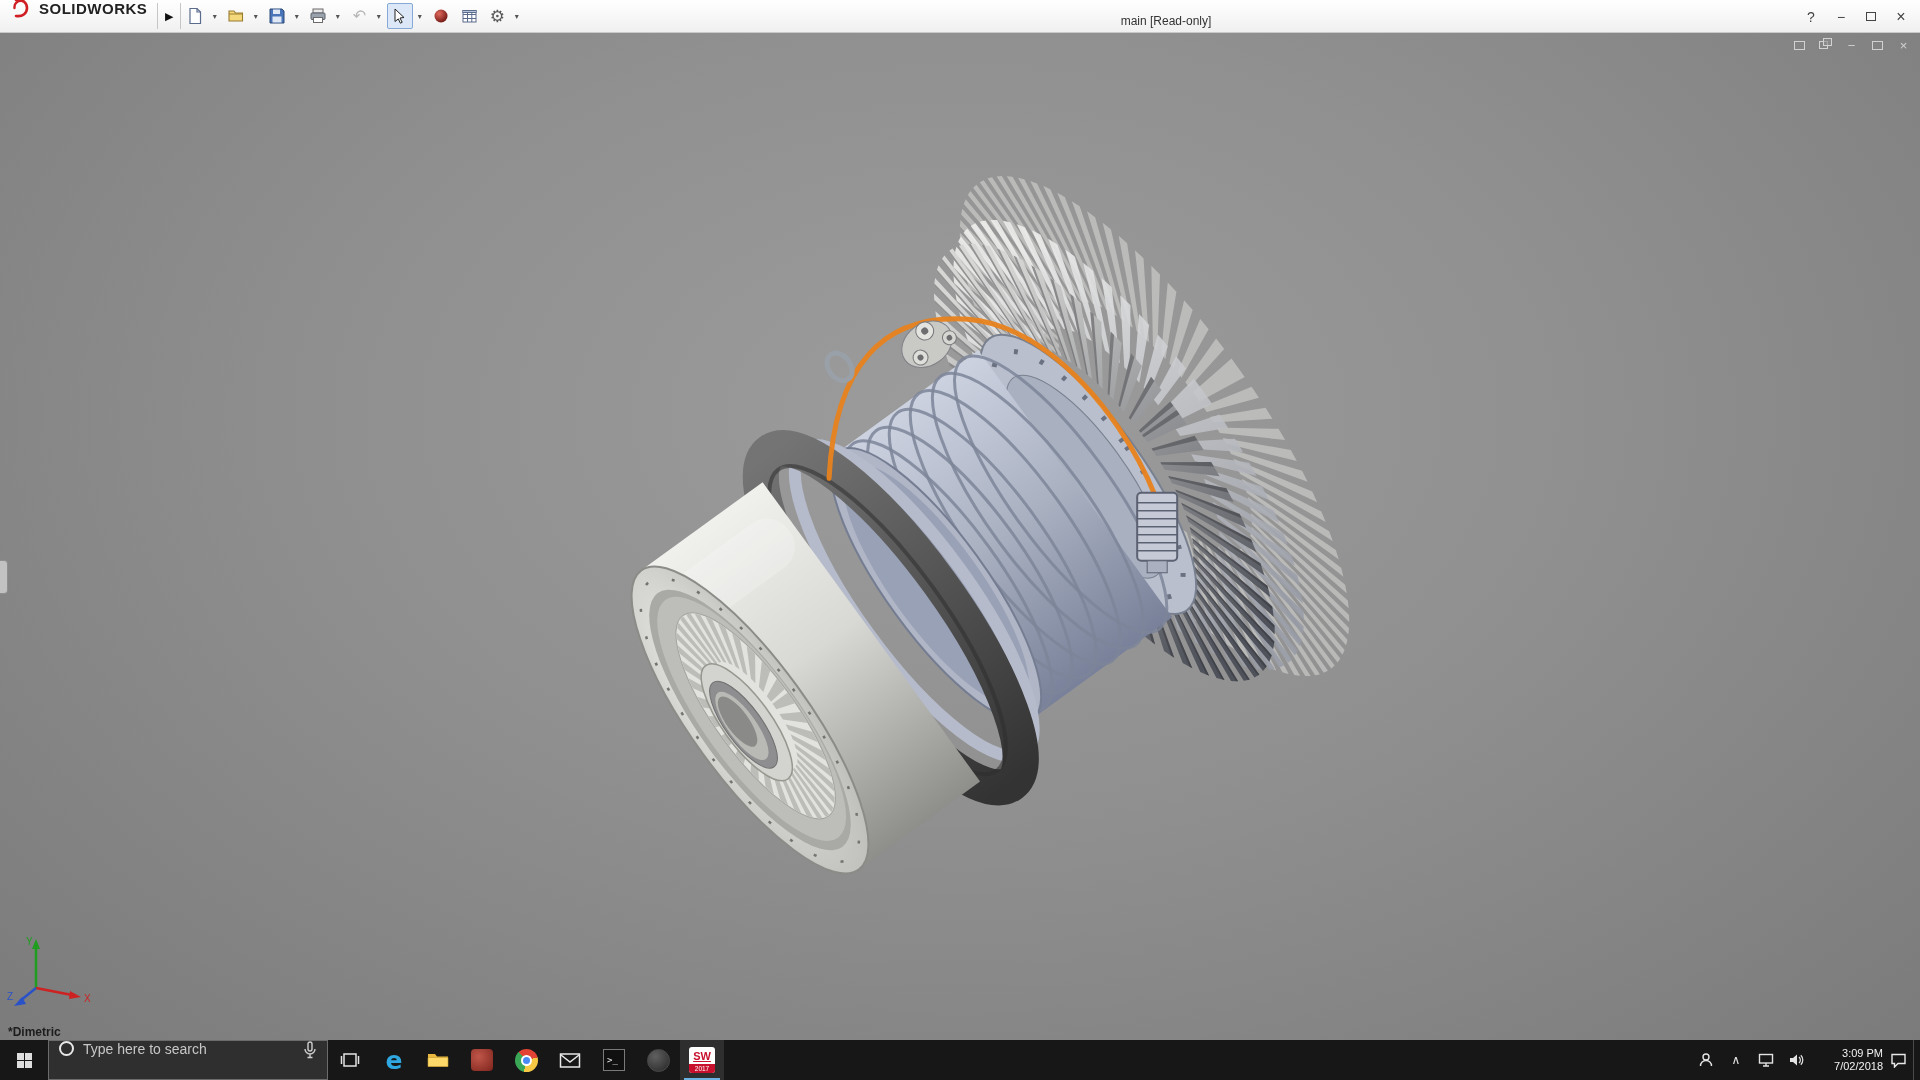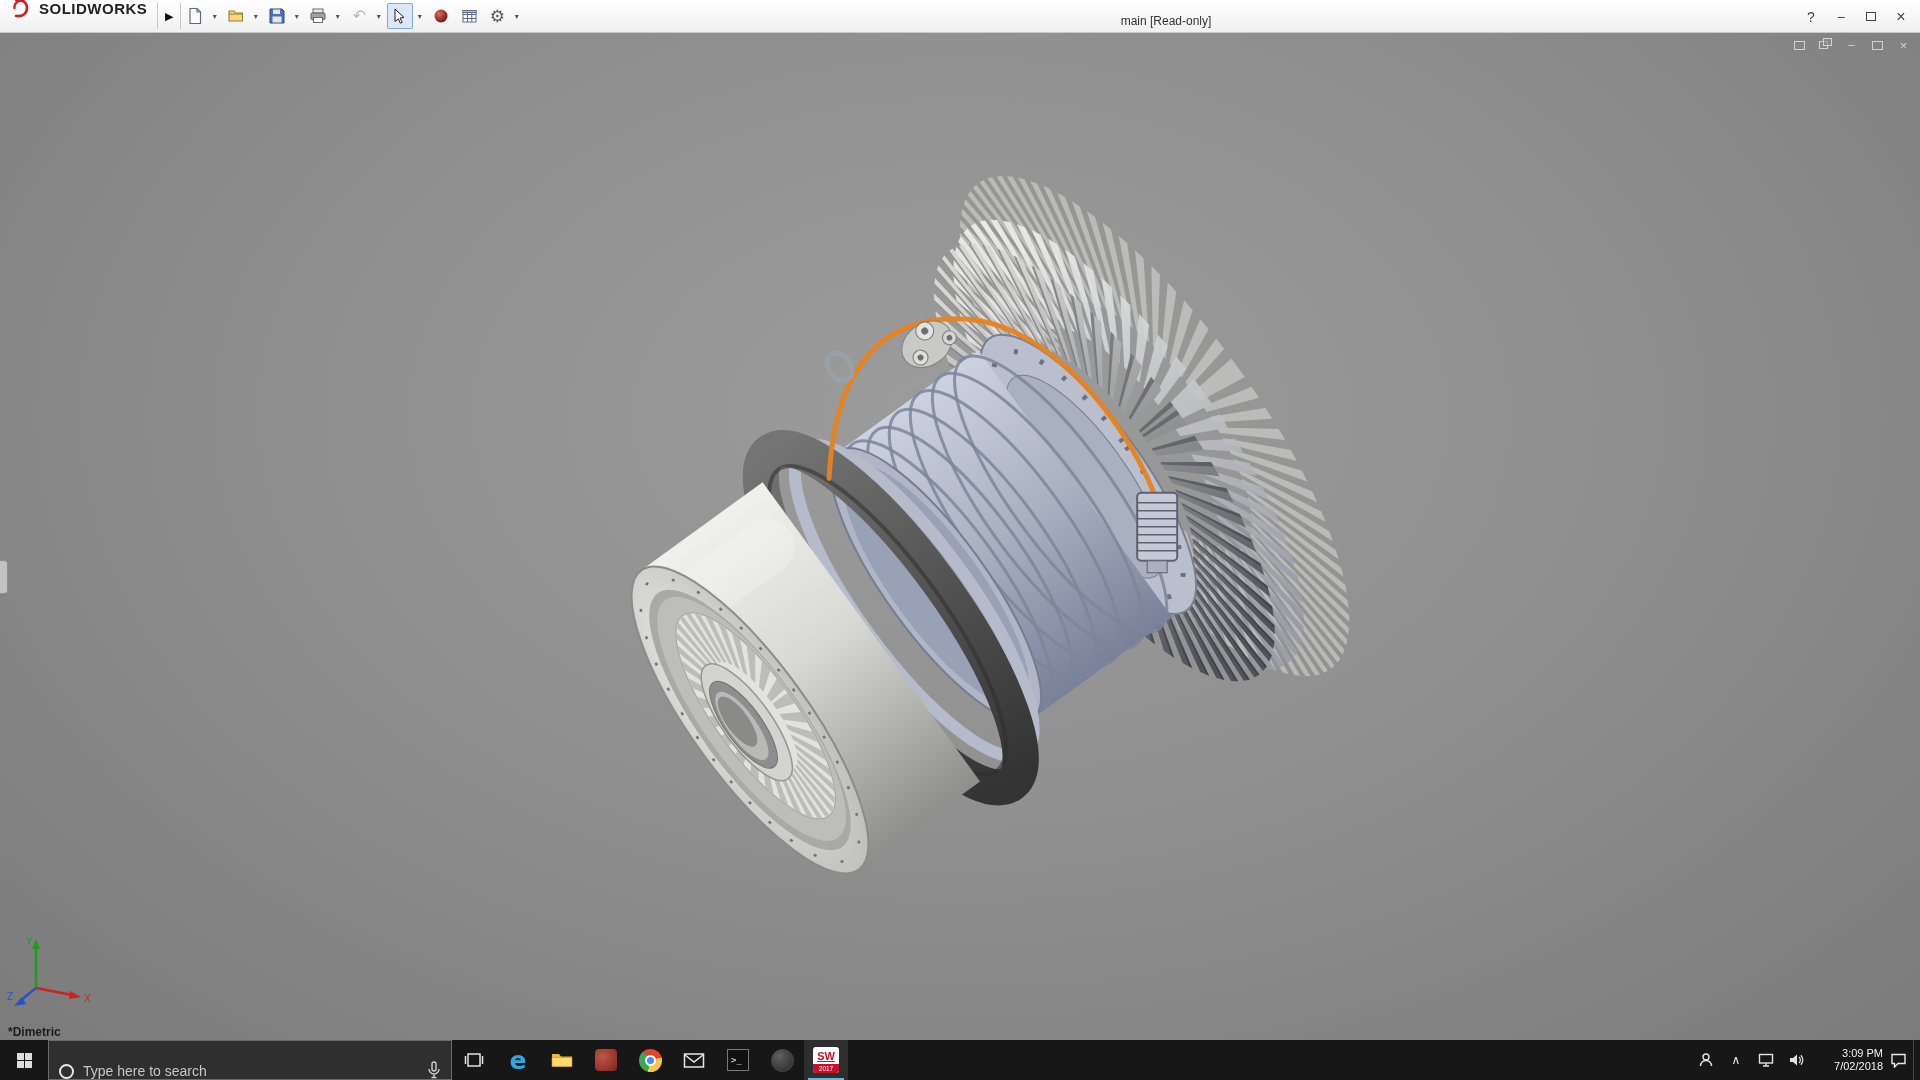--- a/index.html
+++ b/index.html
@@ -45,22 +45,22 @@
                  border:1px solid #8f8f8f; border-left:none; border-radius:0 4px 4px 0; }
   .triad { position:absolute; left:6px; bottom:26px; }
   .view-label { position:absolute; left:8px; bottom:1px; font-size:12px; font-weight:bold; color:#1d1d1d; }
 
   
   .taskbar { height:40px; flex:0 0 auto; background:#171717; display:flex; align-items:stretch;
              color:#eee; }
   .tb-start { width:48px; display:flex; align-items:center; justify-content:center; }
   .winlogo { display:grid; grid-template-columns:7px 7px; grid-template-rows:7px 7px; gap:1px; }
   .winlogo span { background:#dedede; display:block; }
-  .tb-search { width:404px; background:#2f2f2f; border:1px solid #6b6b6b; display:flex;
-               align-items:flex-end; gap:9px; padding:0 10px; }
+  .tb-search { width:280px; background:#2f2f2f; border:1px solid #6b6b6b; display:flex;
+               align-items:flex-start; gap:9px; padding:0 10px; }
   .cortana-ring { width:15px; height:15px; border:2px solid #e8e8e8; border-radius:50%; flex:0 0 auto; }
   .tb-search input { flex:1; background:transparent; border:none; outline:none; color:#ddd;
                      font-size:14px; font-family:"Liberation Sans", sans-serif; }
   .tb-search input::placeholder { color:#c7c7c7; }
   .tb-app { width:44px; display:flex; align-items:center; justify-content:center; position:relative; }
   .tb-app.active { background:rgba(255,255,255,.10); }
   .tb-app.active::after { content:""; position:absolute; left:4px; right:4px; bottom:0; height:2px;
                           background:#6cb2e2; }
   .edge-e { font-size:25px; font-weight:bold; color:#2fa7e0; font-family:"DejaVu Sans", sans-serif; }
   .chrome-ico { width:23px; height:23px; border-radius:50%;

